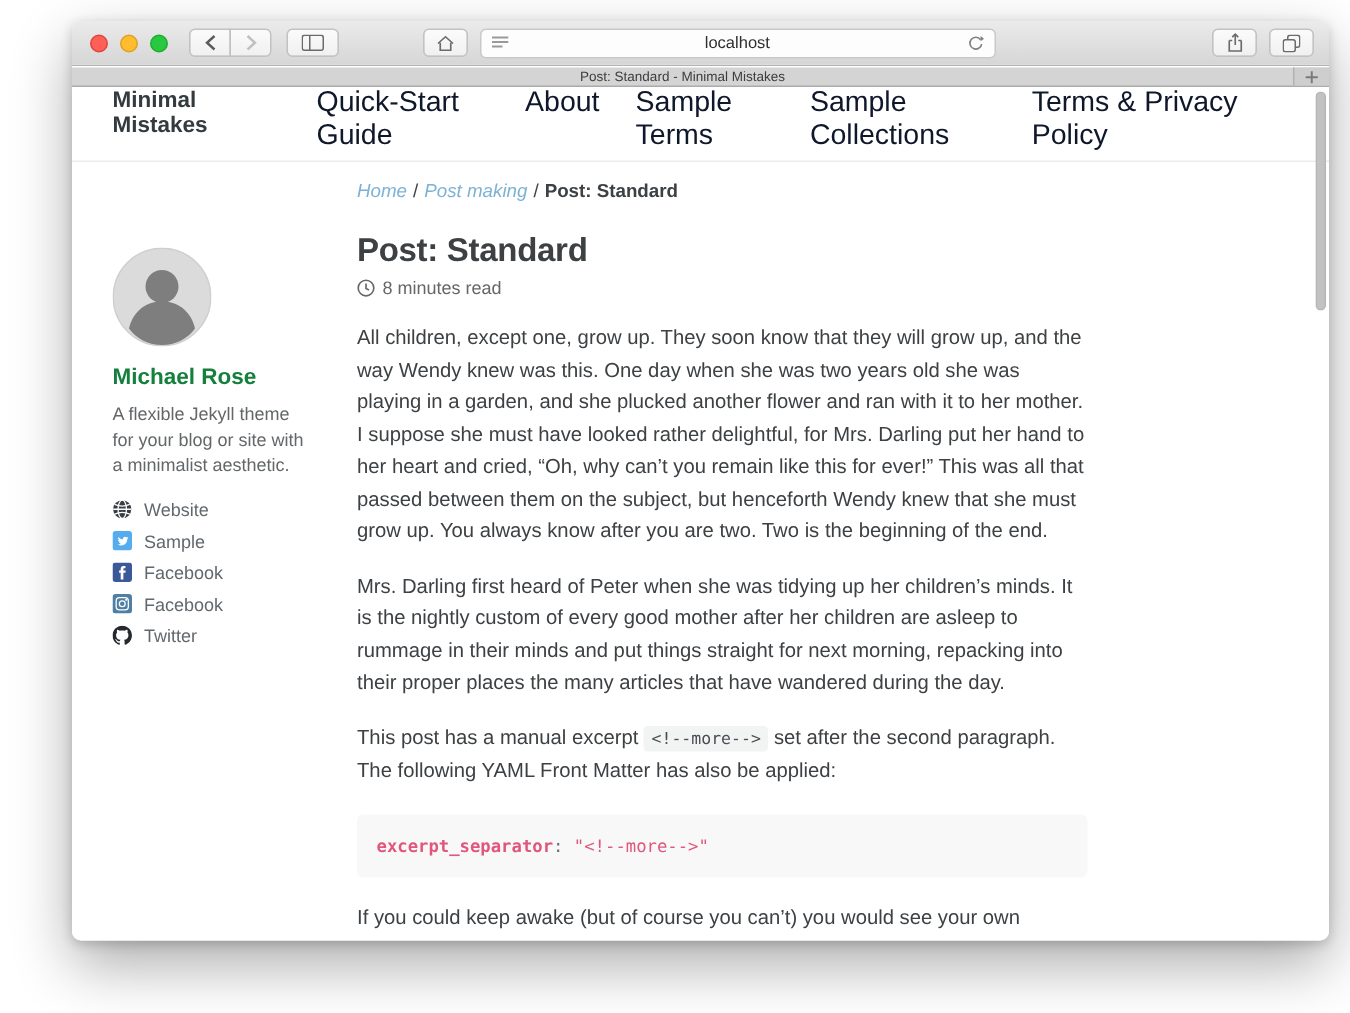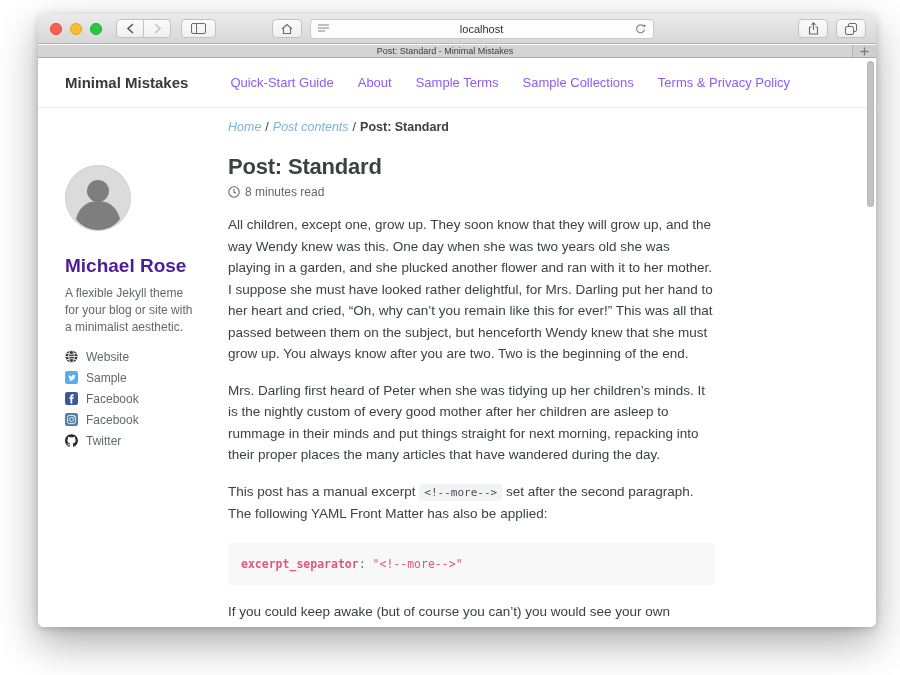--- a/index.html
+++ b/index.html
@@ -1,21 +1,21 @@
 <!DOCTYPE html>
 <html><head>
 <meta charset="utf-8">
 <style>
   * { margin:0; padding:0; box-sizing:border-box; }
   html,body { width:900px; height:675px; background:#ffffff; font-family:"Liberation Sans", sans-serif; }
   .stage { position:relative; width:900px; height:675px; background:#ffffff; overflow:hidden; }
 
   
   .window {
-    position:absolute; left:38px; top:14px; width:838px; height:613px;
+    position:absolute; left:48px; top:14px; width:838px; height:613px;
     border-radius:6px; background:#ffffff;
     box-shadow:0 16px 40px rgba(0,0,0,0.33), 0 2px 8px rgba(0,0,0,0.18);
   }
 
   
   .toolbar {
     position:absolute; left:0; top:0; right:0; height:30px;
     border-radius:6px 6px 0 0;
     background:linear-gradient(#ebebeb,#d6d6d6);
     border-bottom:1px solid #b3b3b3;
@@ -65,31 +65,31 @@
     position:absolute; left:0; top:44px; right:0; bottom:0;
     background:#ffffff; border-radius:0 0 6px 6px; overflow:hidden;
   }
   .scroll-thumb {
     position:absolute; right:2px; top:3px; width:7px; height:146px;
     background:#c2c2c2; border-radius:4px; border:1px solid rgba(0,0,0,0.06);
   }
 
   
   .masthead {
-    height:50px; display:flex; align-items:center;
+    height:50px; display:flex; align-items:flex-start;
     padding:0 27px; border-bottom:1px solid #ececec; background:#fff;
   }
   .site-title { font-size:15px; font-weight:bold; color:#343b3f; text-decoration:none; margin-right:42px; }
-  .mast-link { font-size:13px; color:#8b5cf6; text-decoration:none; margin-right:24px; }
+  .mast-link { font-size:19px; color:#0f172a; text-decoration:none; margin-right:24px; }
 
   
   .content-row { display:flex; padding:0 27px; }
   .sidebar { width:150px; flex:0 0 150px; padding-top:57px; }
   .avatar-wrap { width:66px; height:66px; }
-  .author-name { margin-top:24px; font-size:19px; font-weight:bold; color:#4c1d95; }
+  .author-name { margin-top:12px; font-size:15px; font-weight:bold; color:#15803d; }
   .author-bio { margin-top:8px; font-size:12px; line-height:17px; color:#646769; width:132px; }
   .author-links { margin-top:14px; list-style:none; }
   .author-links li { display:flex; align-items:center; gap:8px; margin-bottom:8px; height:13px; cursor:pointer; }
   .author-links .lbl { font-size:12px; color:#62686c; }
 
   .main { flex:0 0 487px; width:487px; margin-left:13px; }
   .breadcrumb { margin-top:12px; font-size:12.5px; color:#3d4144; }
   .breadcrumb a { color:#7eb2d4; text-decoration:none;font-style:italic; }
   .breadcrumb .sep { margin:0 4px; color:#3d4144; }
   .breadcrumb .current { font-weight:bold; color:#3d4144; }
@@ -255,21 +255,21 @@
               <svg width="13" height="13" viewBox="0 0 24 24">
                   <path fill="#24292e" d="M12 .3C5.4.3 0 5.6 0 12.3c0 5.3 3.4 9.8 8.2 11.4.6.1.8-.3.8-.6v-2c-3.3.7-4-1.6-4-1.6-.5-1.4-1.3-1.8-1.3-1.8-1.1-.7.1-.7.1-.7 1.2.1 1.8 1.2 1.8 1.2 1.1 1.8 2.8 1.3 3.5 1 .1-.8.4-1.3.8-1.6-2.7-.3-5.5-1.3-5.5-5.9 0-1.3.5-2.4 1.2-3.2-.1-.3-.5-1.5.1-3.2 0 0 1-.3 3.3 1.2 1-.3 2-.4 3-.4s2 .1 3 .4c2.3-1.6 3.3-1.2 3.3-1.2.7 1.7.2 2.9.1 3.2.8.8 1.2 1.9 1.2 3.2 0 4.6-2.8 5.6-5.5 5.9.4.4.8 1.1.8 2.2v3.3c0 .3.2.7.8.6 4.8-1.6 8.2-6.1 8.2-11.4C24 5.6 18.6.3 12 .3z"></path>
                 </svg>
               <span class="lbl">Twitter</span>
             </li>
           </ul>
         </div>
 
         <div class="main">
           <div class="breadcrumb">
-            <a>Home</a><span class="sep">/</span><a>Post contents</a><span class="sep">/</span><span class="current">Post: Standard</span>
+            <a>Home</a><span class="sep">/</span><a>Post making</a><span class="sep">/</span><span class="current">Post: Standard</span>
           </div>
 
           <h1 class="post-title">Post: Standard</h1>
 
           <div class="post-meta">
             <svg width="12" height="12" viewBox="0 0 12 12">
                 <circle cx="6" cy="6" r="5.2" fill="none" stroke="#646769" stroke-width="1.1"></circle>
                 <polyline points="6,3 6,6.3 8,7.3" fill="none" stroke="#646769" stroke-width="1.1"></polyline>
               </svg>
             <span>8 minutes read</span>

